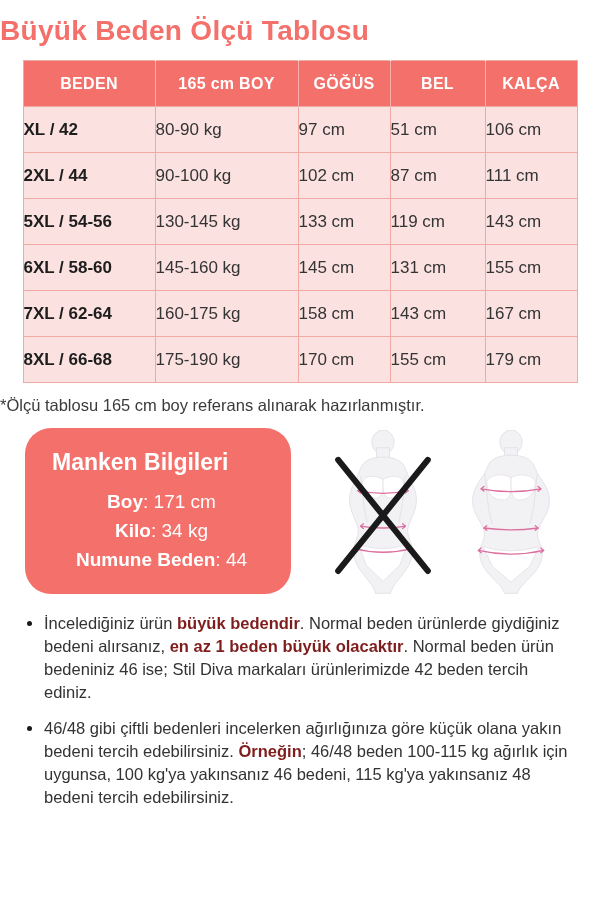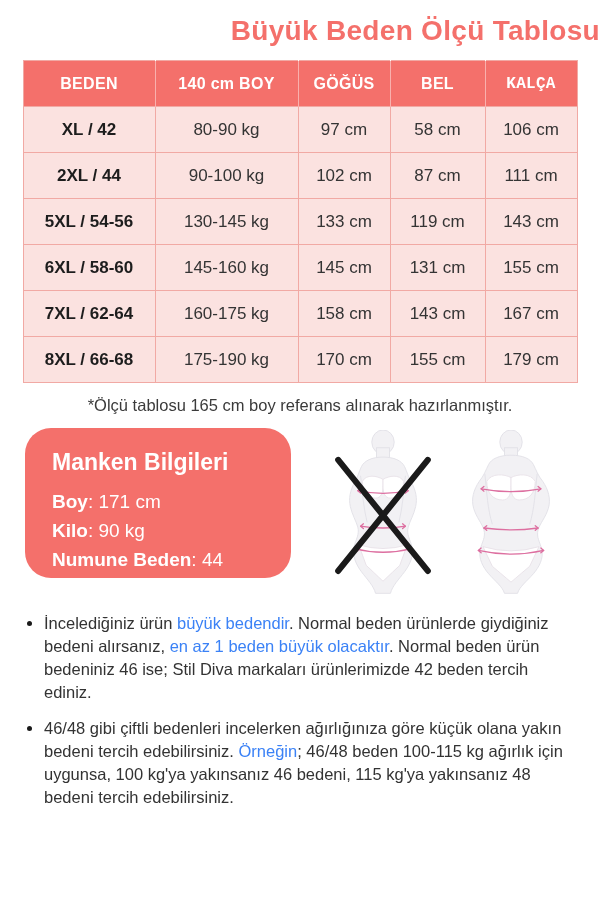--- a/index.html
+++ b/index.html
@@ -1,92 +1,92 @@
 <!DOCTYPE html>
 <html style="--coral: #F4706B; --row_bg: #FBE2E0; --border_pink: #F1A9A4; --measure_pink: #DD6FA0; --figure_fill: #F2F1F4; --figure_stroke: #E2E1E7; --x_color: #1A1A1A;"><head>
 <meta charset="utf-8">
 <style>
   * { margin:0; padding:0; box-sizing:border-box; }
   html,body { width:600px; height:900px; background:#ffffff; overflow:hidden;
               font-family:"Liberation Sans", sans-serif; }
 
   .page { width:600px; height:900px; position:relative; }
 
-  .title { margin-top:15px; text-align:right; font-size:28px; font-weight:800;
+  .title { margin-top:15px; text-align:left; font-size:28px; font-weight:800;
            letter-spacing:.3px; color:var(--coral); }
 
   table.size-table { width:554px; margin:13px auto 0 auto; border-collapse:collapse;
                      table-layout:fixed; }
   table.size-table th { background:var(--coral); color:#ffffff; font-size:16px;
                         font-weight:700; height:46px; text-align:center;
                         border-right:1px solid rgba(255,255,255,.45);
                         letter-spacing:.3px; }
-  table.size-table th:last-child { border-right:none;font-family:Liberation Mono, monospace; }
+  table.size-table th:last-child { border-right:none; }
   table.size-table td { background:var(--row_bg); color:#343434; font-size:17px;
-                        height:46px; text-align:center;
+                        height:46px; text-align:left;
                         border:1px solid var(--border_pink); }
   table.size-table td.size { font-weight:700; color:#1d1d1d; font-size:17px; }
   table.size-table { border:1px solid var(--border_pink); }
 
-  .note { margin-top:13px; text-align:center; font-size:16.5px; color:#3b3b3b; }
+  .note { margin-top:13px; font-size:16.5px; color:#3b3b3b; }
 
   .info-row { margin-top:13px; display:flex; align-items:flex-start;
               padding-left:25px; }
   .model-card { width:266px; min-height:150px; background:var(--coral);
-                border-radius:26px; color:#ffffff; padding:21px 20px 4px 27px; }
+                border-radius:26px; color:#ffffff; padding:21px 20px 20px 27px; }
   .model-card h2 { font-size:23px; font-weight:800; margin-bottom:11px; }
-  .model-card .field { font-size:19px; line-height:29px; font-weight:400; }
+  .model-card .field { font-size:19px; line-height:29px; font-weight:400;text-align:center; }
   .model-card .field b { font-weight:800; }
 
   .figures { display:flex; gap:16px; margin-left:36px; margin-top:2px; }
   svg.figure { width:112px; height:168px; display:block; }
   .body-shape { fill:var(--figure_fill); stroke:var(--figure_stroke); stroke-width:1; }
   .arm-line  { fill:none; stroke:var(--figure_stroke); stroke-width:1; }
   .garment   { fill:#ffffff; stroke:#e8e2e8; stroke-width:1; }
   .measure   { fill:none; stroke:var(--measure_pink); stroke-width:1.4;
                stroke-linecap:round; stroke-linejoin:round; }
   .xline     { stroke:var(--x_color); stroke-width:6.5; stroke-linecap:round; }
 
   ul.bullets { margin-top:14px; padding-left:44px; padding-right:22px;
                list-style:disc; }
   ul.bullets li { font-size:16.5px; line-height:23px; color:#333333;
                   margin-bottom:13px; }
   ul.bullets li::marker { color:#1a1a1a; }
-  ul.bullets b { font-weight:400; color:#3b82f6; }
+  ul.bullets b { font-weight:700; color:#7f1d1d; }
 </style>
 </head>
 <body>
 
 <div class="page">
 
   <div class="title">Büyük Beden Ölçü Tablosu</div>
 
   <table class="size-table">
     <colgroup>
       <col style="width:132px">
         <col style="width:143px">
         <col style="width:92px">
       <col style="width:95px">
         <col style="width:92px">
     </colgroup>
     <thead>
       <tr>
         <th>BEDEN</th>
-        <th>140 cm BOY</th>
+        <th>165 cm BOY</th>
         <th>GÖĞÜS</th>
         <th>BEL</th>
         <th>KALÇA</th>
       </tr>
     </thead>
     <tbody>
       <tr>
         <td class="size">XL / 42</td>
         <td>80-90 kg</td>
         <td>97 cm</td>
-        <td>58 cm</td>
+        <td>51 cm</td>
         <td>106 cm</td>
       </tr>
       <tr>
         <td class="size">2XL / 44</td>
         <td>90-100 kg</td>
         <td>102 cm</td>
         <td>87 cm</td>
         <td>111 cm</td>
       </tr>
       <tr>
@@ -119,21 +119,21 @@
       </tr>
     </tbody>
   </table>
 
   <div class="note">*Ölçü tablosu 165 cm boy referans alınarak hazırlanmıştır.</div>
 
   <div class="info-row">
     <div class="model-card">
       <h2>Manken Bilgileri</h2>
       <div class="field"><b>Boy</b><span>: 171 cm</span></div>
-      <div class="field"><b>Kilo</b><span>: 90 kg</span></div>
+      <div class="field"><b>Kilo</b><span>: 34 kg</span></div>
       <div class="field"><b>Numune Beden</b><span>: 44</span></div>
     </div>
 
     <div class="figures">
       <svg class="figure" viewBox="0 0 120 170">
         <ellipse class="body-shape" cx="60" cy="8" rx="12" ry="13"></ellipse>
         <rect class="body-shape" x="53" y="14" width="14" height="12"></rect>
         <path class="body-shape" d="M60 24 C48 24 40 28 37 34 C34 40 33 46 29 52 C25 60 23 68 25 77 C27 86 31 92 33 99 C35 107 31 112 29 120 C27 130 31 139 37 147 C43 155 50 162 52 170 L68 170 C70 162 77 155 83 147 C89 139 93 130 91 120 C89 112 85 107 87 99 C89 92 93 86 95 77 C97 68 95 60 91 52 C87 46 86 40 83 34 C80 28 72 24 60 24 Z"></path>
         <path class="arm-line" d="M36 44 C38 62 39 78 43 94"></path>
         <path class="arm-line" d="M84 44 C82 62 81 78 77 94"></path>

